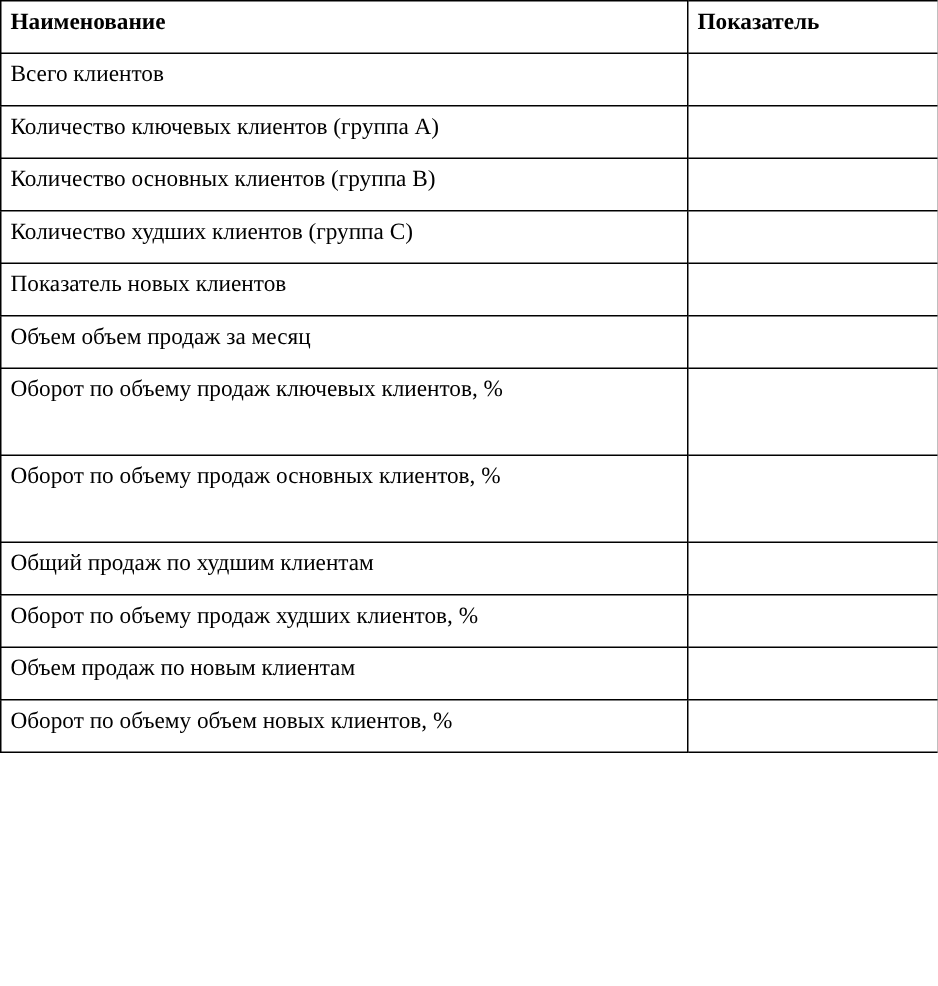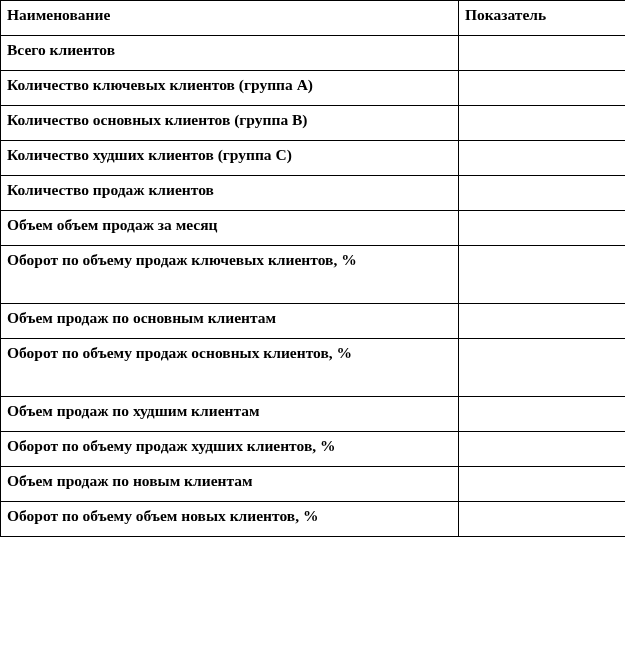--- a/index.html
+++ b/index.html
@@ -37,21 +37,21 @@
     line-height: 1.18;
     vertical-align: top;
     text-align: left;
     word-wrap: break-word;
   }
   table.metrics-table thead th {
     font-weight: bold;
     height: 23px;
   }
   table.metrics-table tbody td {
-    font-weight: bold;
+    font-weight: normal;
   }
   table.metrics-table tbody tr td.name-cell {
     height: 23px;
   }
   table.metrics-table tbody tr.two-line td.name-cell {
     height: 46px;
   }
   .value-cell {
     
   }
@@ -82,41 +82,37 @@
       </tr>
       <tr>
         <td class="name-cell">Количество основных клиентов (группа В)</td>
         <td class="value-cell"></td>
       </tr>
       <tr>
         <td class="name-cell">Количество худших клиентов (группа С)</td>
         <td class="value-cell"></td>
       </tr>
       <tr>
-        <td class="name-cell">Количество продаж клиентов</td>
+        <td class="name-cell">Показатель новых клиентов</td>
         <td class="value-cell"></td>
       </tr>
       <tr>
         <td class="name-cell">Объем объем продаж за месяц</td>
         <td class="value-cell"></td>
       </tr>
       <tr class="two-line">
         <td class="name-cell">Оборот по объему продаж ключевых клиентов, %</td>
         <td class="value-cell"></td>
       </tr>
-      <tr>
-        <td class="name-cell">Объем продаж по основным клиентам</td>
-        <td class="value-cell"></td>
-      </tr>
       <tr class="two-line">
         <td class="name-cell">Оборот по объему продаж основных клиентов, %</td>
         <td class="value-cell"></td>
       </tr>
       <tr>
-        <td class="name-cell">Объем продаж по худшим клиентам</td>
+        <td class="name-cell">Общий продаж по худшим клиентам</td>
         <td class="value-cell"></td>
       </tr>
       <tr>
         <td class="name-cell">Оборот по объему продаж худших клиентов, %</td>
         <td class="value-cell"></td>
       </tr>
       <tr>
         <td class="name-cell">Объем продаж по новым клиентам</td>
         <td class="value-cell"></td>
       </tr>

